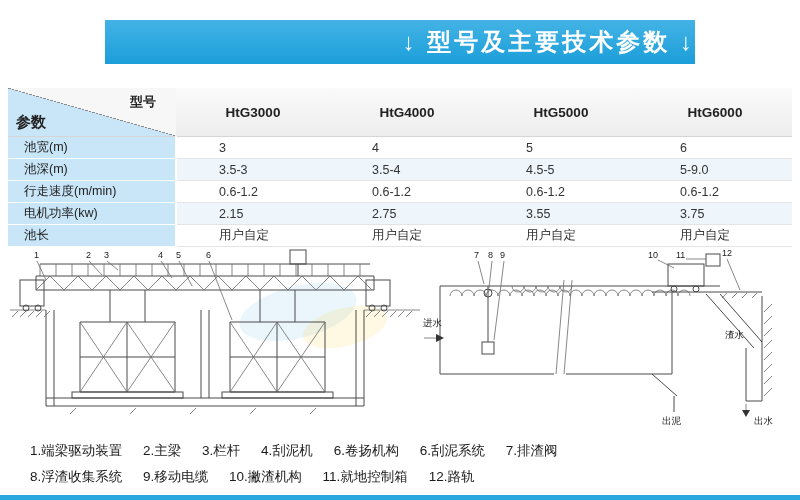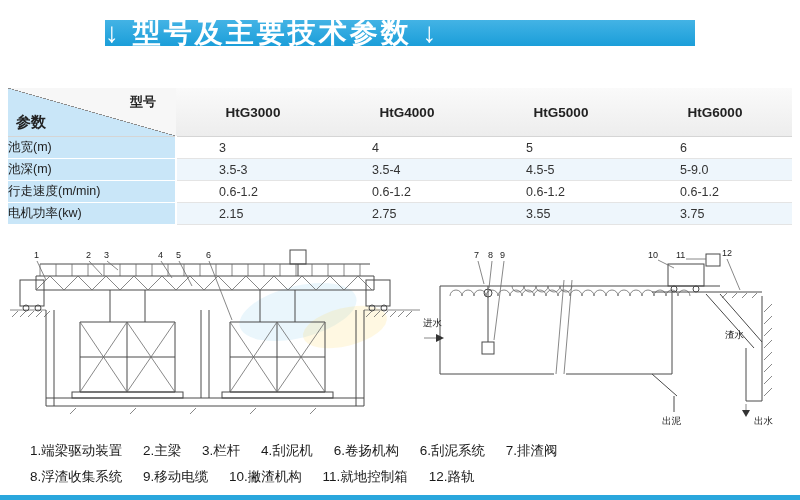--- a/index.html
+++ b/index.html
@@ -3,24 +3,24 @@
 <meta charset="utf-8">
 <style>
   html,body{margin:0;padding:0;}
   body{
     width:800px;height:500px;position:relative;overflow:hidden;
     background:#ffffff;font-family:"Liberation Sans","DejaVu Sans",sans-serif;color:#222;
   }
   
   .banner{
     position:absolute;top:20px;left:50%;transform:translateX(-50%);
-    width:590px;height:26px;
+    width:590px;height:44px;
     background:linear-gradient(180deg,#43b3e5 0%,#1b9ed9 100%);
-    color:#fff;font-size:28px;font-weight:bold;letter-spacing:3px;
-    display:flex;align-items:center;justify-content:flex-start;
+    color:#fff;font-size:24px;font-weight:bold;letter-spacing:3px;
+    display:flex;align-items:center;justify-content:flex-end;
   }
   
   .table-wrap{position:absolute;top:88px;left:8px;width:784px;}
   table{width:100%;border-collapse:collapse;table-layout:fixed;font-size:12.5px;color:#333;}
   col.c-label{width:168px;}
   thead th{
     height:46px;background:linear-gradient(180deg,#fafafa,#ededed);
     font-size:13.5px;font-weight:bold;color:#222;text-align:center;
     border-bottom:1px solid #d5d5d5;
   }
@@ -28,21 +28,21 @@
     position:relative;padding:0;
     background:linear-gradient(to top right,#c9e6f8 49.55%,#8c8c8c 49.55%,#8c8c8c 50.35%,#f7f7f7 50.35%);
   }
   th.corner .c-top{position:absolute;top:5px;right:20px;font-size:13px;}
   th.corner .c-bot{position:absolute;bottom:4px;left:8px;font-size:15px;}
   tbody tr{border-bottom:1px solid #e4e4e4;}
   tbody tr:nth-child(even){background:#eef6fc;}
   tbody td{height:19px;padding:1px 6px;}
   td.lbl{
     background:#c9e6f8;border-bottom:1px solid #ffffff;border-right:2px solid #ffffff;
-    padding-left:0;color:#1c1c1c;
+    padding-left:16px;color:#1c1c1c;
   }
   td.val{padding-left:42px;}
   
   .diagrams{position:absolute;top:246px;left:10px;width:780px;height:184px;}
   .diagrams svg{position:absolute;top:0;}
   svg.left-d{left:0;}
   svg.right-d{left:412px;}
   .ln{stroke:#4a4a4a;stroke-width:1;fill:none;}
   .thin{stroke:#6a6a6a;stroke-width:0.8;fill:none;}
   text.num{font-size:9px;fill:#222;font-family:"Liberation Sans",sans-serif;}
@@ -107,20 +107,27 @@
         <td class="val">0.6-1.2</td>
         <td class="val">0.6-1.2</td>
         <td class="val">0.6-1.2</td>
       </tr>
       <tr>
         <td class="lbl">电机功率(kw)</td>
         <td class="val">2.15</td>
         <td class="val">2.75</td>
         <td class="val">3.55</td>
         <td class="val">3.75</td>
+      </tr>
+      <tr>
+        <td class="lbl">池长</td>
+        <td class="val">用户自定</td>
+        <td class="val">用户自定</td>
+        <td class="val">用户自定</td>
+        <td class="val">用户自定</td>
       </tr>
     </tbody>
   </table>
 </div>
 
 <div class="diagrams">
   <div class="wm wm-blue"></div>
   <div class="wm wm-yellow"></div>
 
   <svg class="left-d" width="410" height="182" viewBox="0 0 410 182">

